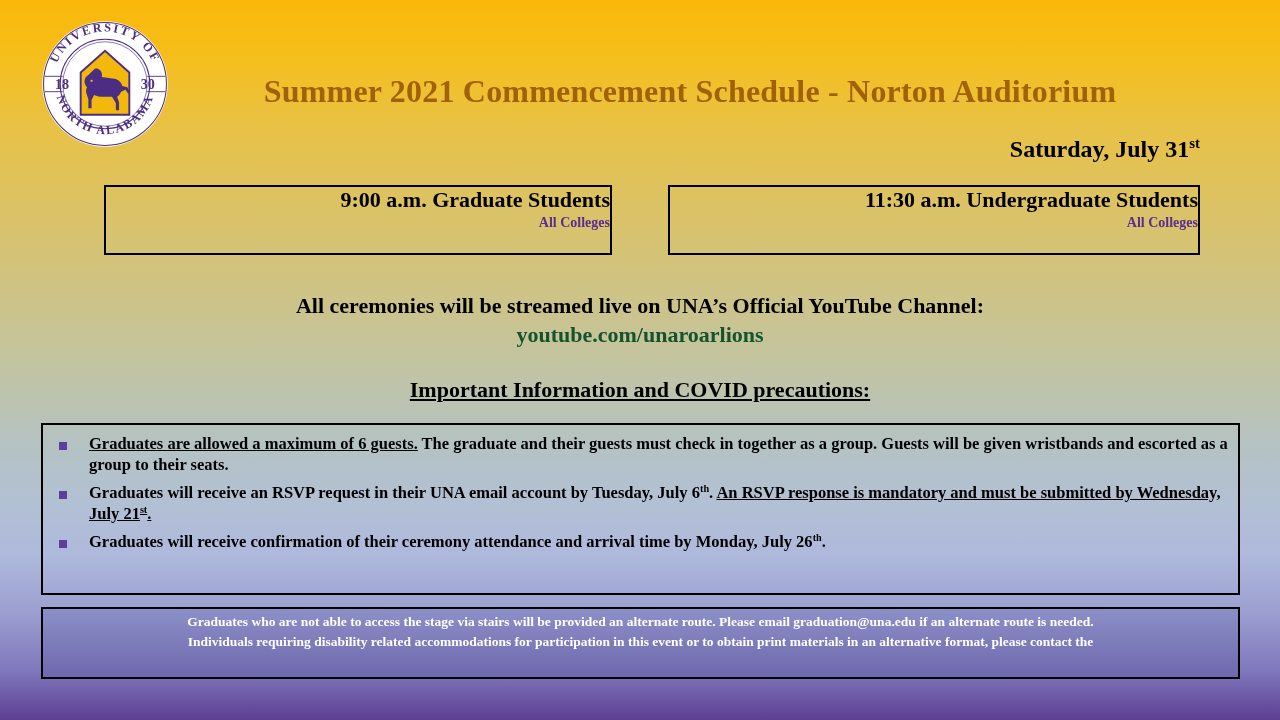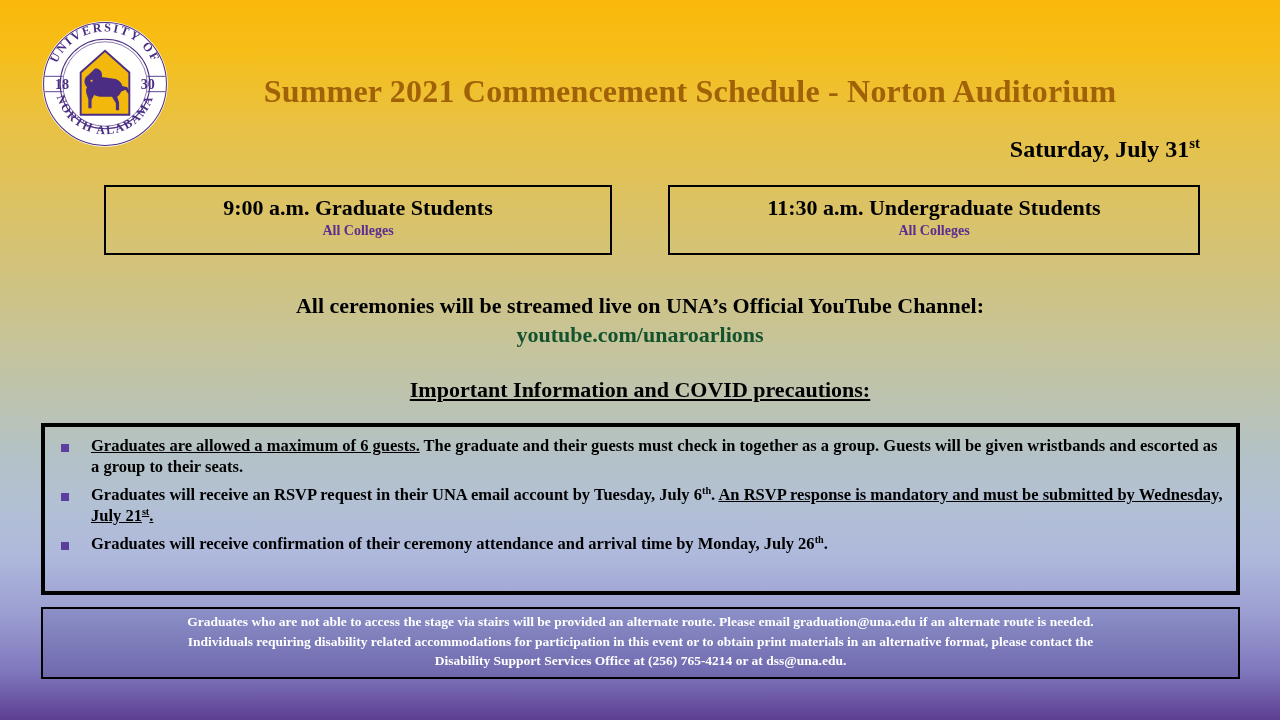--- a/index.html
+++ b/index.html
@@ -66,22 +66,21 @@
     line-height: 1.1;
     margin-top: 12px;
   }
   .sup { font-size: 0.62em; vertical-align: super; line-height: 0; }
 
   
   .cer-box {
     position: absolute;
     border: 2px solid #000000;
     box-sizing: border-box;
-    text-align: center;
-    padding-top: 8px;
+    text-align: right;
   }
   #cer-box-left  { left: 104px; top: 185px; width: 508px; height: 70px; }
   #cer-box-right { left: 668px; top: 185px; width: 532px; height: 70px; }
   .cer-time {
     font-size: 22px;
     font-weight: bold;
     color: #000000;
     line-height: 1.22;
     white-space: nowrap;
   }
@@ -130,21 +129,21 @@
   }
   .section-heading span { text-decoration: underline; }
 
   
   #info-box {
     position: absolute;
     left: 41px;
     top: 423px;
     width: 1199px;
     height: 172px;
-    border: 4px solid #000000;
+    border: 2px solid #000000;
     box-sizing: border-box;
     padding: 8px 10px 4px 10px;
   }
   .bullet-row {
     display: flex;
     align-items: flex-start;
     margin-bottom: 6px;
   }
   .bullet-marker {
     flex: 0 0 auto;
@@ -259,16 +258,15 @@
     <div class="bullet-row">
       <span class="bullet-marker"></span>
       <span class="bullet-text"><span>Graduates will receive confirmation of their ceremony attendance and arrival time by Monday, July 26</span><span class="sup">th</span><span>.</span></span>
     </div>
 
   </div>
 
   <div id="access-box">
     <div class="access-line">Graduates who are not able to access the stage via stairs will be provided an alternate route. Please email graduation@una.edu if an alternate route is needed.</div>
     <div class="access-line">Individuals requiring disability related accommodations for participation in this event or to obtain print materials in an alternative format, please contact the</div>
-    <div class="access-line">Disability Support Services Office at (256) 765-4214 or at dss@una.edu.</div>
   </div>
 
 </div>
 
 </body></html>

